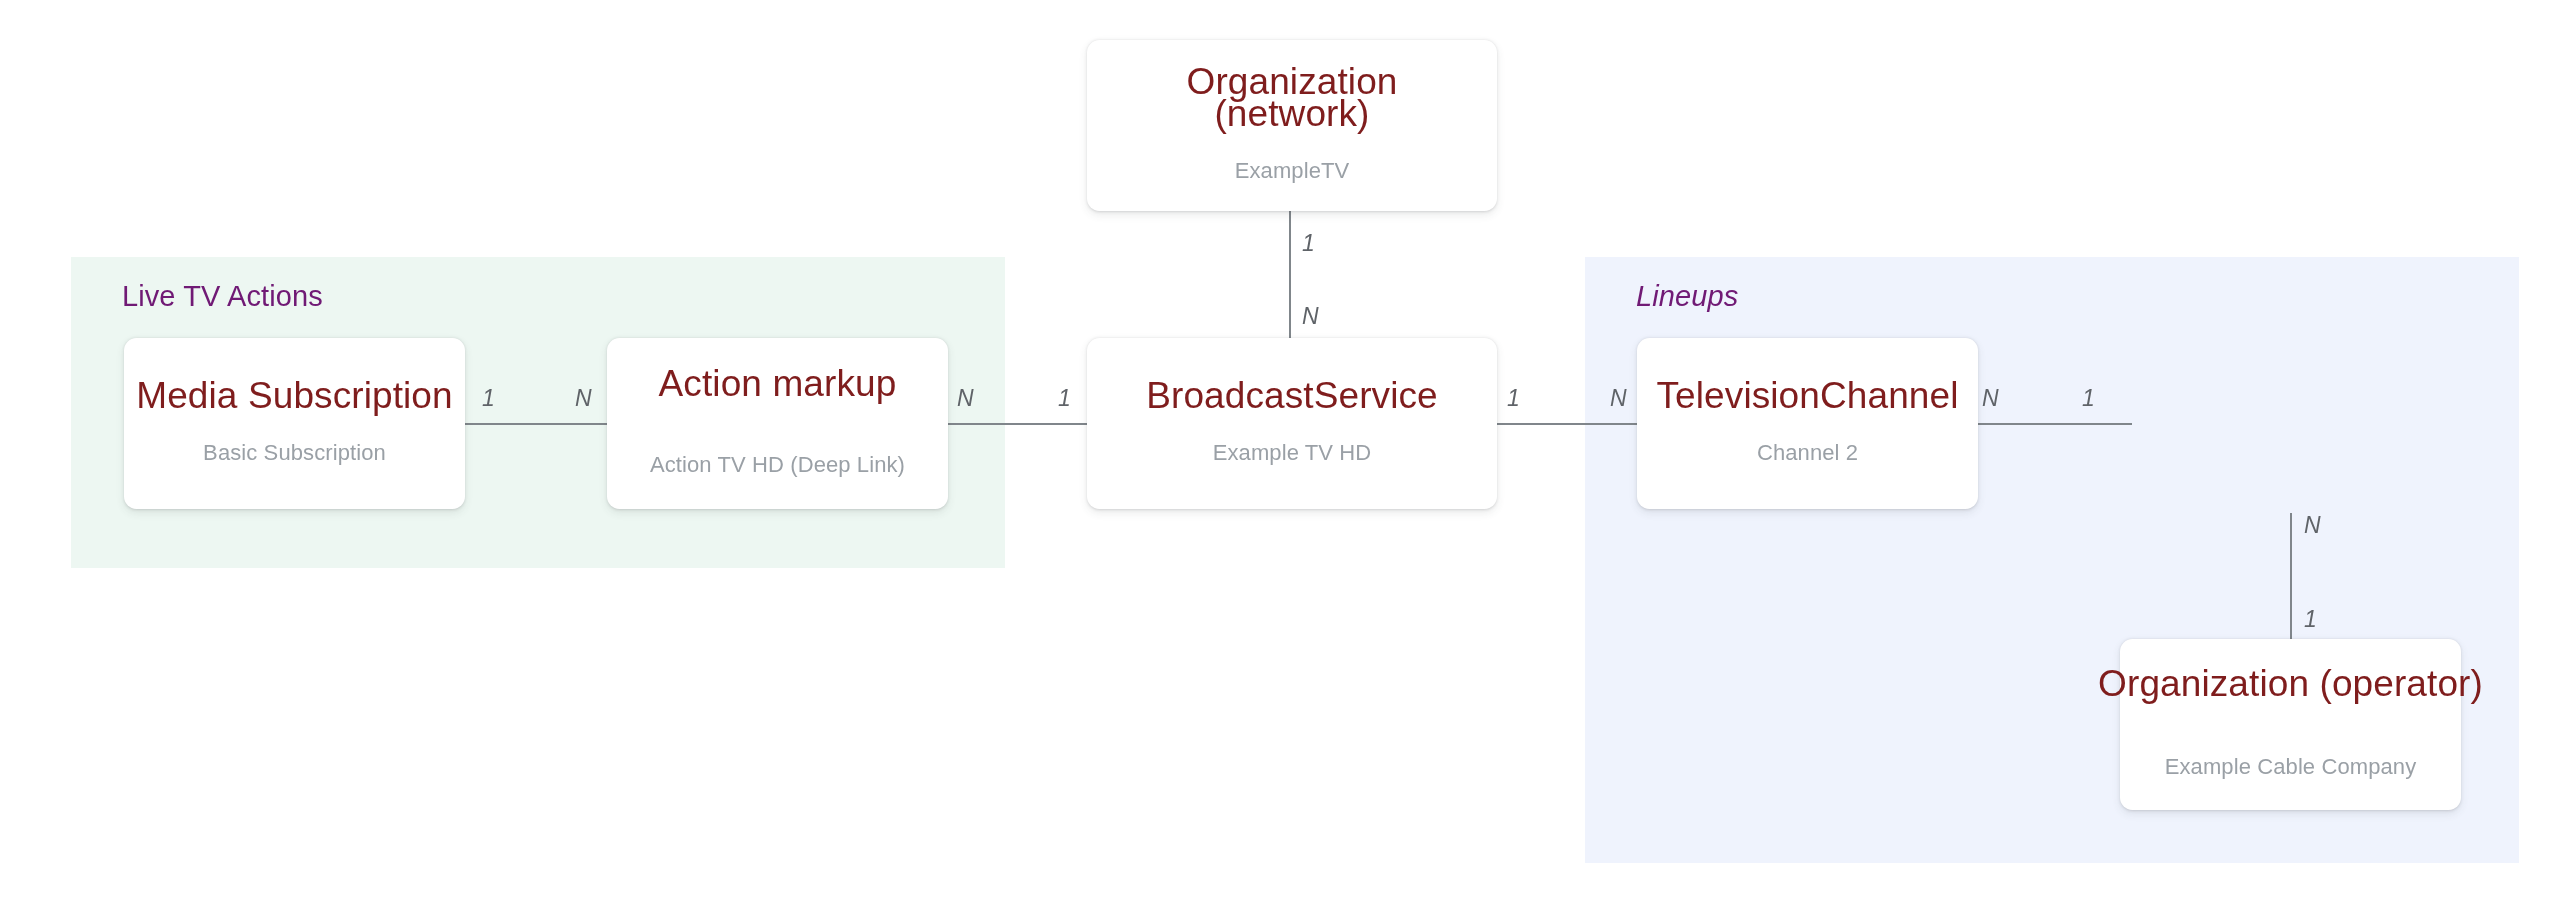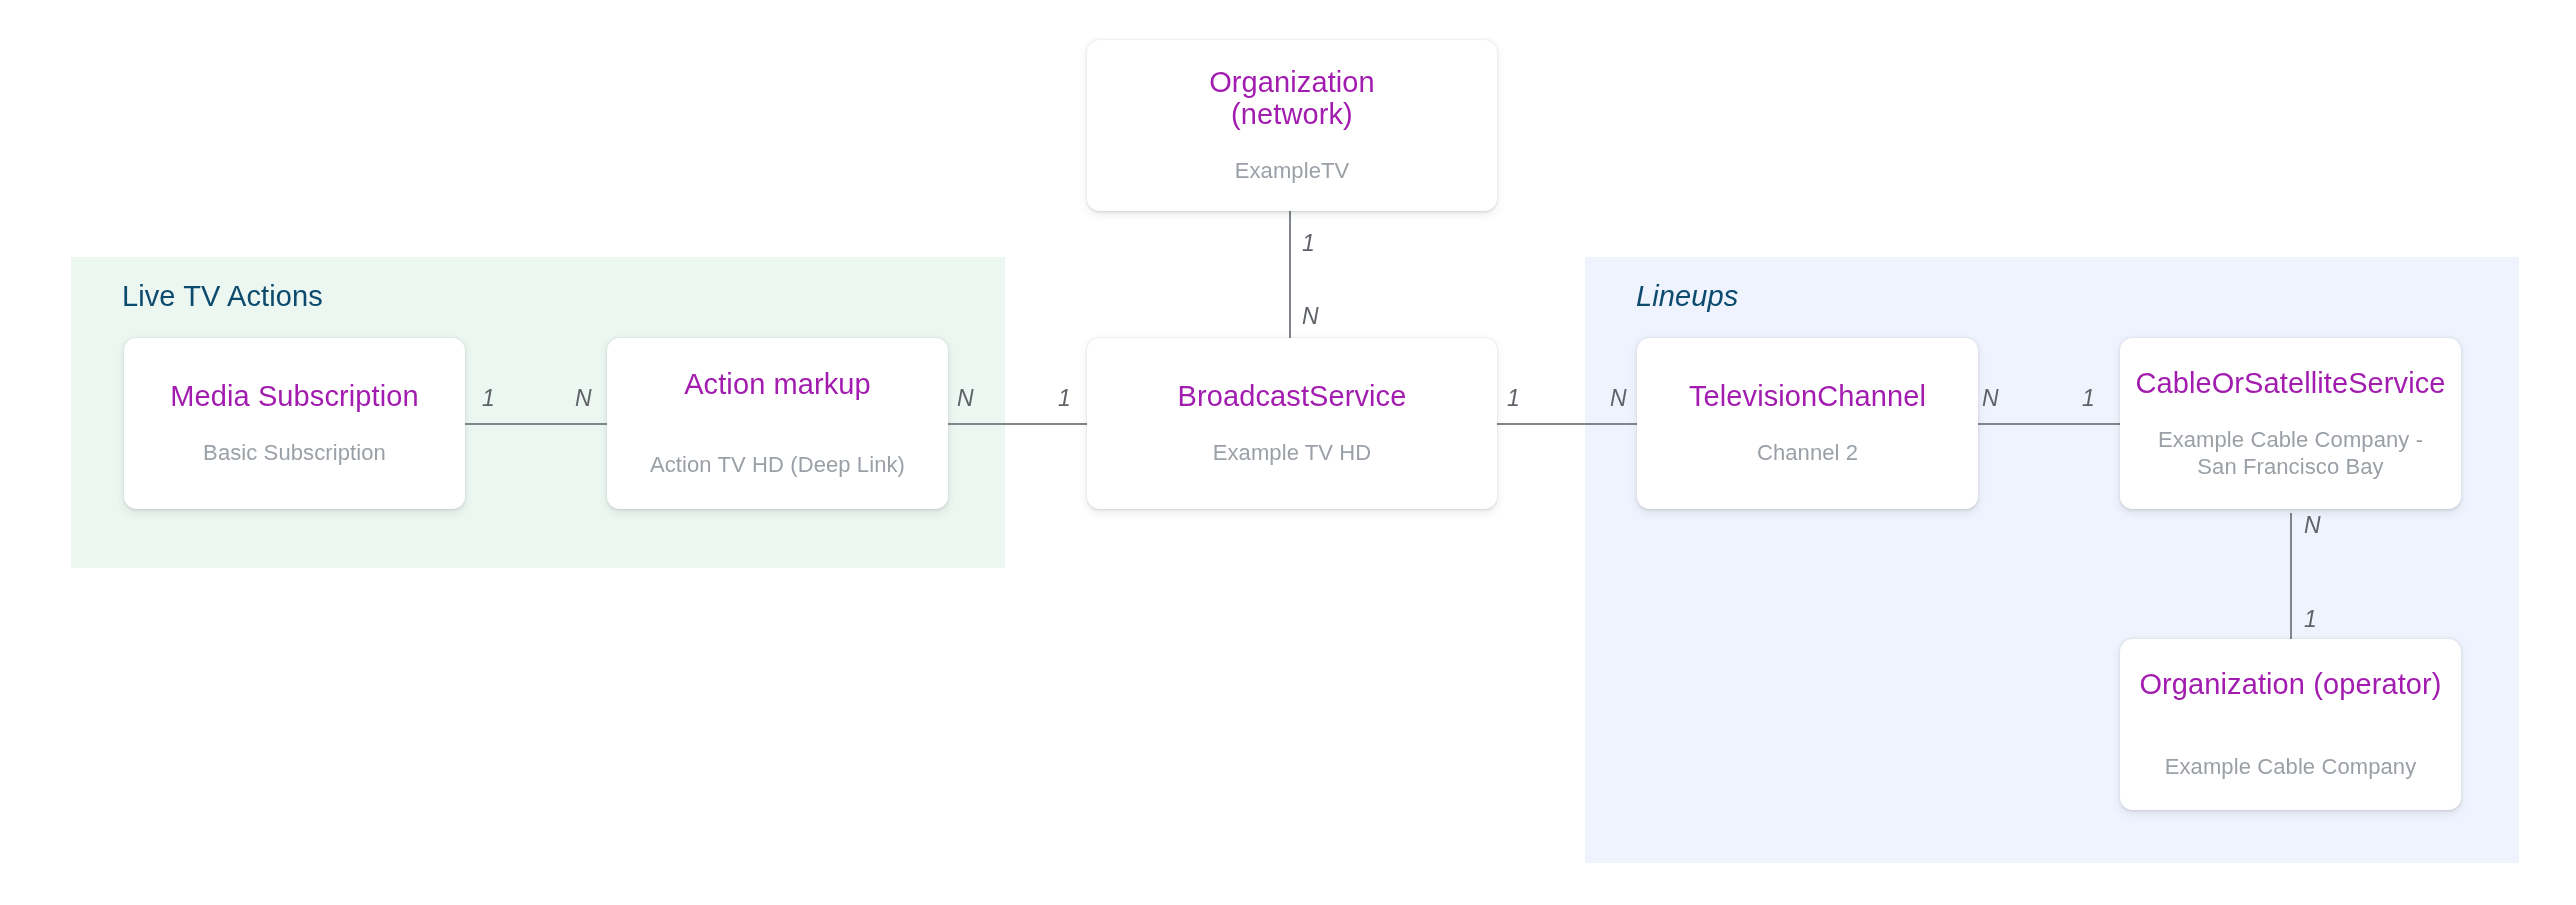--- a/index.html
+++ b/index.html
@@ -21,21 +21,21 @@
 
   
   .group-panel {
     position: absolute;
     box-sizing: border-box;
   }
   .group-title {
     position: absolute;
     font-size: 29px;
     line-height: 34px;
-    color: #0c4a6e;
+    color: #701a75;
     letter-spacing: 0.1px;
     white-space: nowrap;
   }
 
   
   .edge {
     position: absolute;
     background: #80868b;
   }
   .edge.h { height: 1.8px; }
@@ -59,23 +59,23 @@
     box-shadow: 0 0.9px 2.7px rgba(60,64,67,0.16),
                 0 3.5px 8.8px rgba(60,64,67,0.10);
     display: flex;
     flex-direction: column;
     align-items: center;
     justify-content: center;
     text-align: center;
     padding: 0 16px;
   }
   .node-title {
-    font-size: 29px;
+    font-size: 37px;
     line-height: 32px;
-    color: #a21caf;
+    color: #7f1d1d;
     letter-spacing: 0.1px;
     white-space: nowrap;
   }
   .node-sub {
     margin-top: 27px;
     font-size: 22px;
     line-height: 27.4px;
     color: #9aa0a6;
     letter-spacing: 0.1px;
   }
@@ -139,24 +139,20 @@
   <div class="node" style="left:1087px; top:338px; width:410px; height:171px;text-align:center;">
     <div class="node-title">BroadcastService</div>
     <div class="node-sub">Example TV HD</div>
   </div>
 
   <div class="node" style="left:1637px; top:338px; width:341px; height:171px;">
     <div class="node-title">TelevisionChannel</div>
     <div class="node-sub">Channel 2</div>
   </div>
 
-  <div class="node" style="left:2120px; top:338px; width:341px; height:171px;">
-    <div class="node-title">CableOrSatelliteService</div>
-    <div class="node-sub wrap" style="max-width:301px;">Example Cable Company - San Francisco Bay</div>
-  </div>
 
   <div class="node" style="left:2120px; top:639px; width:341px; height:171px;gap:26px;">
     <div class="node-title">Organization (operator)</div>
     <div class="node-sub">Example Cable Company</div>
   </div>
 
 </div>
 
 
 </body></html>

